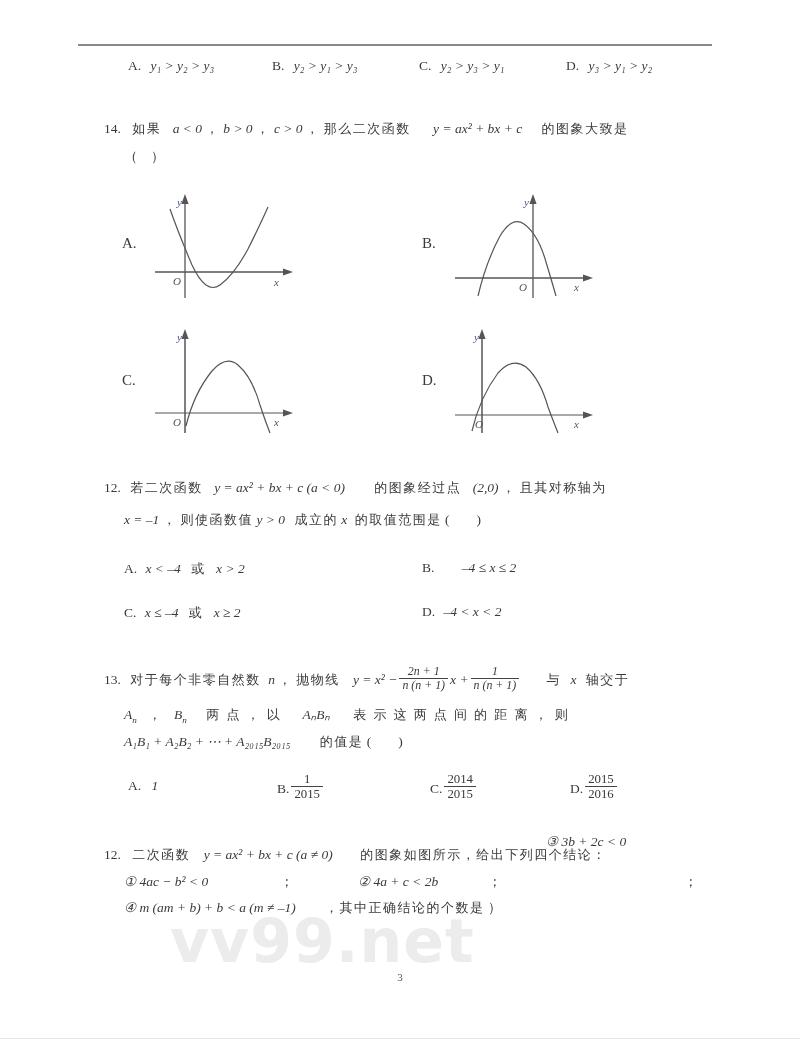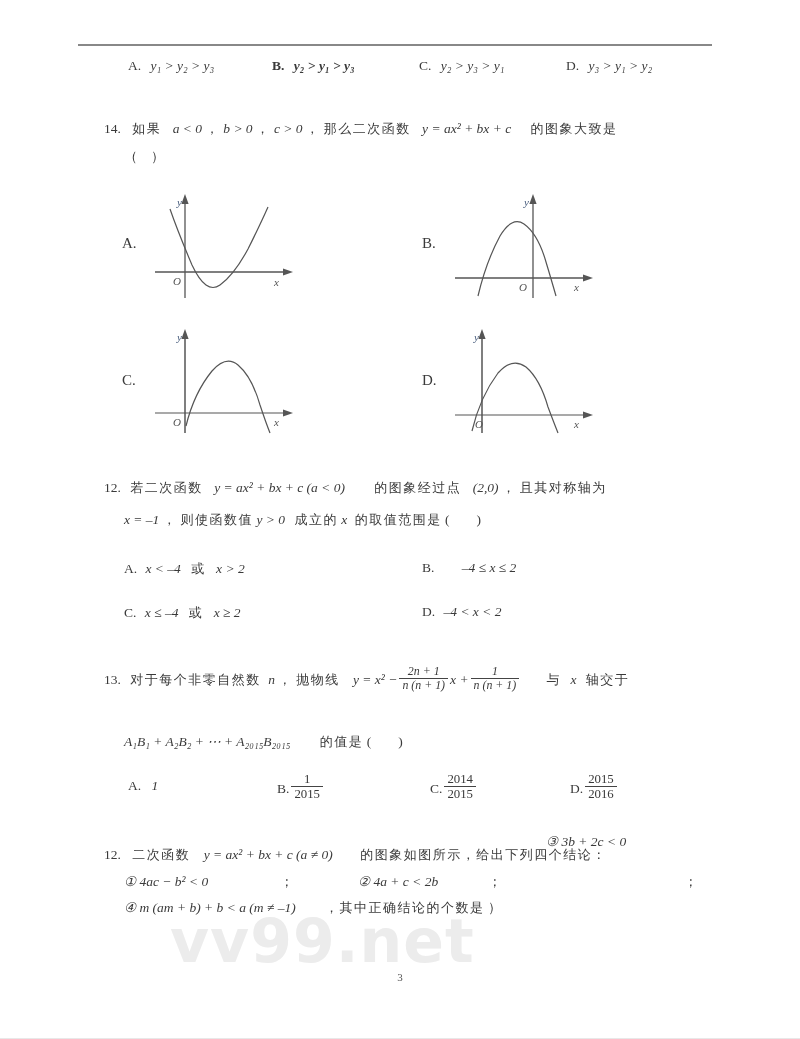--- a/index.html
+++ b/index.html
@@ -103,21 +103,21 @@
   <div class="watermark">vv99.net</div>
 
   <div class="content">
 
     <div class="toprule"></div>
 
     <div class="line" style="left:128px; top:58px;">
       <span class="opt-label">A.</span>
       <span class="mi" style="margin-left:6px;">y₁ &gt; y₂ &gt; y₃</span>
     </div>
-    <div class="line" style="left:272px; top:58px;font-weight:bold;">
+    <div class="line" style="left:272px; top:58px;">
       <span class="opt-label">B.</span>
       <span class="mi" style="margin-left:6px;">y₂ &gt; y₁ &gt; y₃</span>
     </div>
     <div class="line" style="left:419px; top:58px;">
       <span class="opt-label">C.</span>
       <span class="mi" style="margin-left:6px;">y₂ &gt; y₃ &gt; y₁</span>
     </div>
     <div class="line" style="left:566px; top:58px;">
       <span class="opt-label">D.</span>
       <span class="mi" style="margin-left:6px;">y₃ &gt; y₁ &gt; y₂</span>
@@ -126,21 +126,21 @@
     <div class="line" style="left:104px; top:120px;">
       <span>14.</span>
       <span class="cn" style="margin-left:8px;">如果</span>
       <span class="mi" style="margin-left:8px;">a &lt; 0</span>
       <span class="cn">，</span>
       <span class="mi">b &gt; 0</span>
       <span class="cn">，</span>
       <span class="mi">c &gt; 0</span>
       <span class="cn">，</span>
       <span class="cn">那么二次函数</span>
-      <span class="mi" style="margin-left:8px;">y = ax² + bx + c</span>
+      <span class="mi" style="margin-left:19px;">y = ax² + bx + c</span>
       <span class="cn" style="margin-left:16px;">的图象大致是</span>
     </div>
     <div class="line" style="left:124px; top:148px;">（　）</div>
 
     <div class="glabel" style="left:122px; top:235px;">A.</div>
     <div class="graph" style="left:150px; top:190px;">
       <svg width="150" height="110" viewBox="0 0 150 110">
         <line x1="5" y1="82" x2="133" y2="82" stroke="#555" stroke-width="1.3"></line>
         <polygon points="133,78.4 143,82 133,85.6" fill="#555"></polygon>
         <line x1="35" y1="108" x2="35" y2="14" stroke="#555" stroke-width="1.3"></line>
@@ -240,20 +240,28 @@
       <span class="cn" style="margin-left:6px;">对于每个非零自然数</span>
       <span class="mi" style="margin-left:4px;">n</span>
       <span class="cn">，</span>
       <span class="cn">抛物线</span>
       <span class="mi" style="margin-left:10px;">y = x² −</span><span class="frac"><span class="num mi">2n + 1</span><span class="den mi">n (n + 1)</span></span><span class="mi">x +</span><span class="frac"><span class="num mi">1</span><span class="den mi">n (n + 1)</span></span>
       <span class="cn" style="margin-left:22px;">与</span>
       <span class="mi" style="margin-left:6px;">x</span>
       <span class="cn" style="margin-left:6px;">轴交于</span>
     </div>
 
+    <div class="line" style="left:124px; top:705px;">
+      <span class="mi"><span>A</span><sub>n</sub></span>
+      <span class="cn" style="margin-left:8px;">，</span>
+      <span class="mi" style="margin-left:8px;"><span>B</span><sub>n</sub></span>
+      <span class="cn" style="margin-left:16px;">两 点 ， 以</span>
+      <span class="mi" style="margin-left:18px;">AₙBₙ</span>
+      <span class="cn" style="margin-left:20px;">表 示 这 两 点 间 的 距 离 ， 则</span>
+    </div>
     <div class="line" style="left:124px; top:733px;">
       <span class="mi">A₁B₁ + A₂B₂ + ⋯ + A₂₀₁₅B₂₀₁₅</span>
       <span class="cn" style="margin-left:26px;">的值是</span>
       <span>(　　)</span>
     </div>
 
     <div class="line" style="left:128px; top:778px;">
       <span class="opt-label">A.</span>
       <span class="mi" style="margin-left:7px;">1</span>
     </div>

